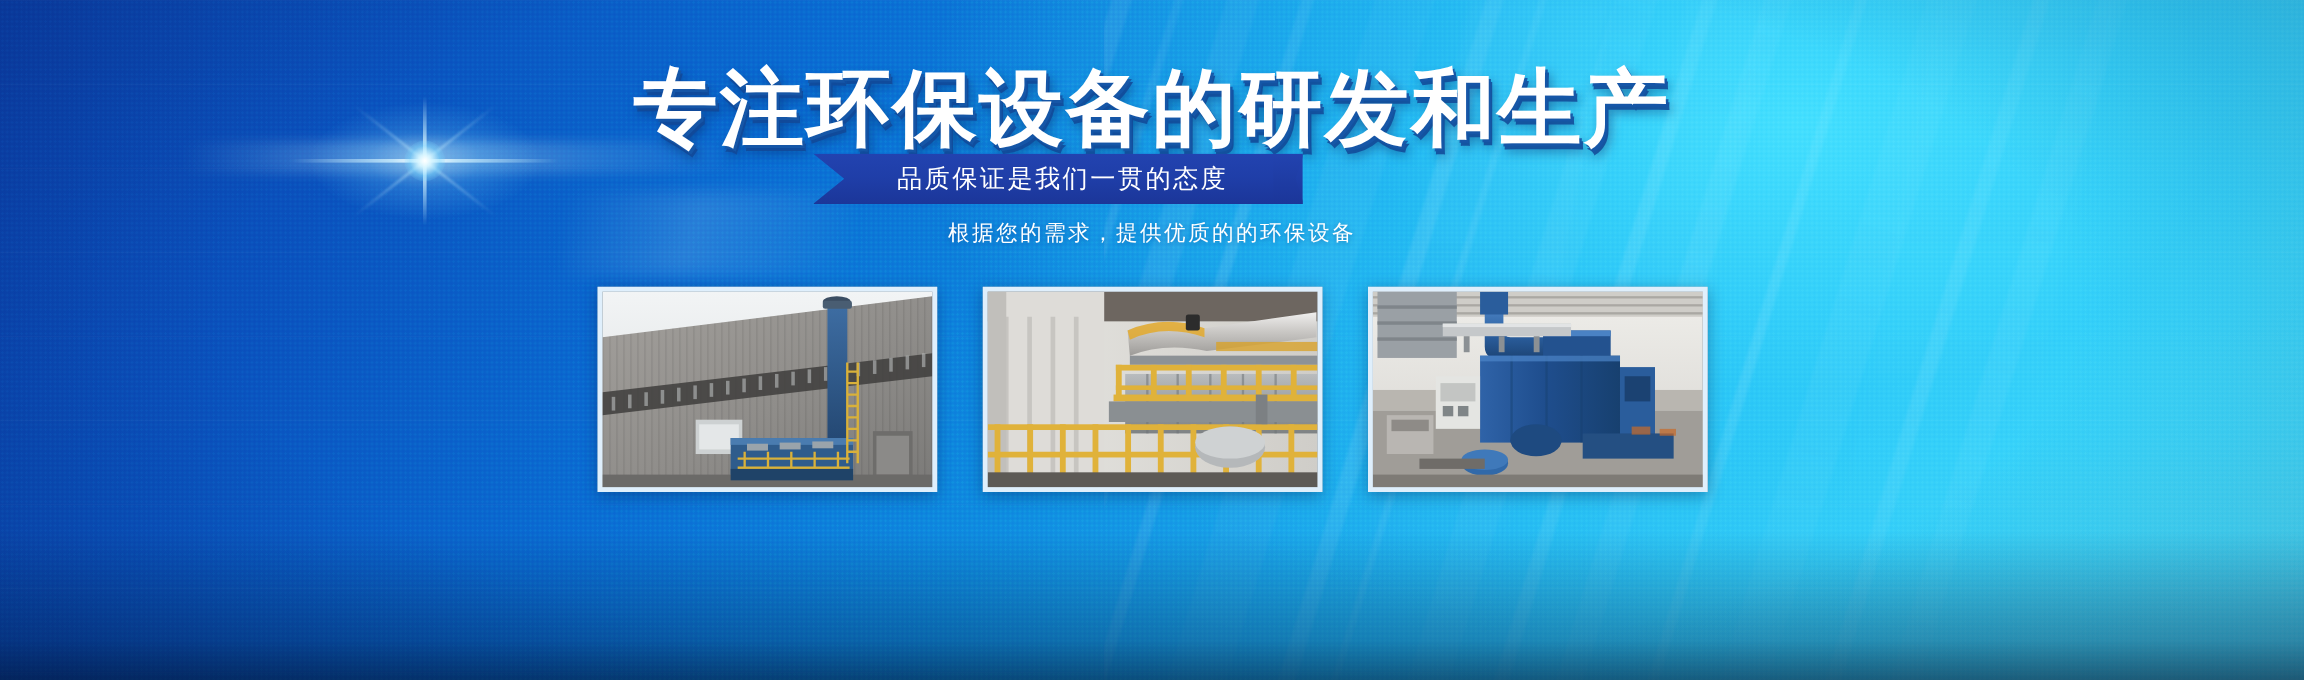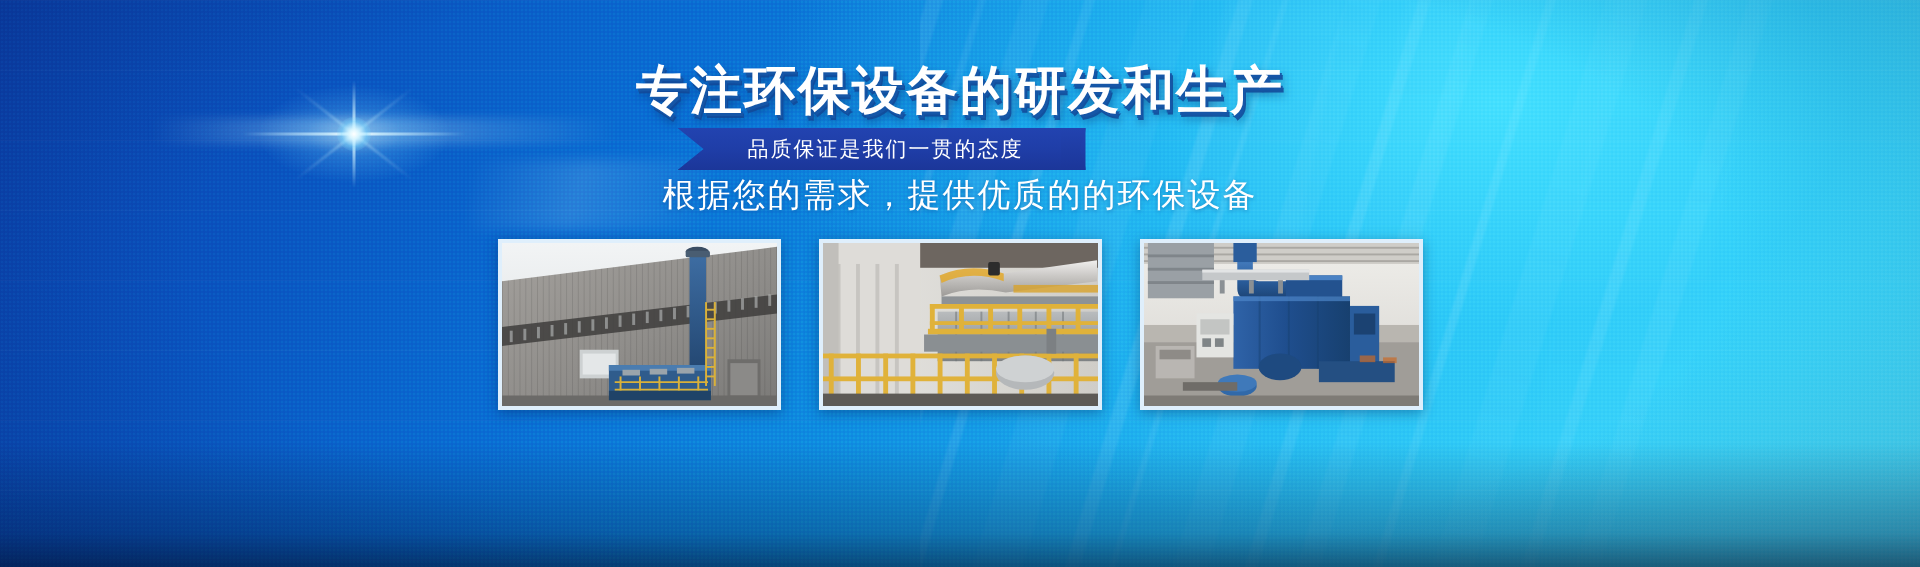--- a/index.html
+++ b/index.html
@@ -106,21 +106,21 @@
     background:linear-gradient(to bottom, rgba(255,255,255,.10), rgba(255,255,255,.02));
     transform:skewX(-11deg); filter:blur(3px);
   }
 
   
   .content{ position:absolute; inset:0; }
 
   .headline{
     position:absolute; top:58px; left:0; width:1920px;
     text-align:center;
-    font-size:52px; line-height:64px;
+    font-size:70px; line-height:64px;
     font-weight:bold;
     letter-spacing:2px;
     color:#ffffff;
     text-shadow:
       2px 3px 0 rgba(22,86,168,.95),
       3px 5px 0 rgba(18,72,150,.85),
       4px 7px 10px rgba(8,44,105,.55);
     white-space:nowrap;
   }
 
@@ -143,21 +143,21 @@
   .badge::after{
     content:"";
     position:absolute; right:-1px; top:0; width:26px; height:100%;
     background:linear-gradient(to bottom,#2243b0 0%, #1b3699 100%);
     clip-path:polygon(0 0, 100% 0, 74% 50%, 100% 100%, 0 100%);
   }
 
   .tagline{
     position:absolute; top:178px; left:0; width:1920px;
     text-align:center;
-    font-size:33px; line-height:34px;
+    font-size:18px; line-height:34px;
     color:#ffffff;
     letter-spacing:2px;
     text-shadow:0 1px 4px rgba(10,60,130,.45);
     white-space:nowrap;
   }
 
   
   .photos{
     position:absolute; top:239px; left:0; width:1920px;
     display:flex; justify-content:center; gap:38px;

